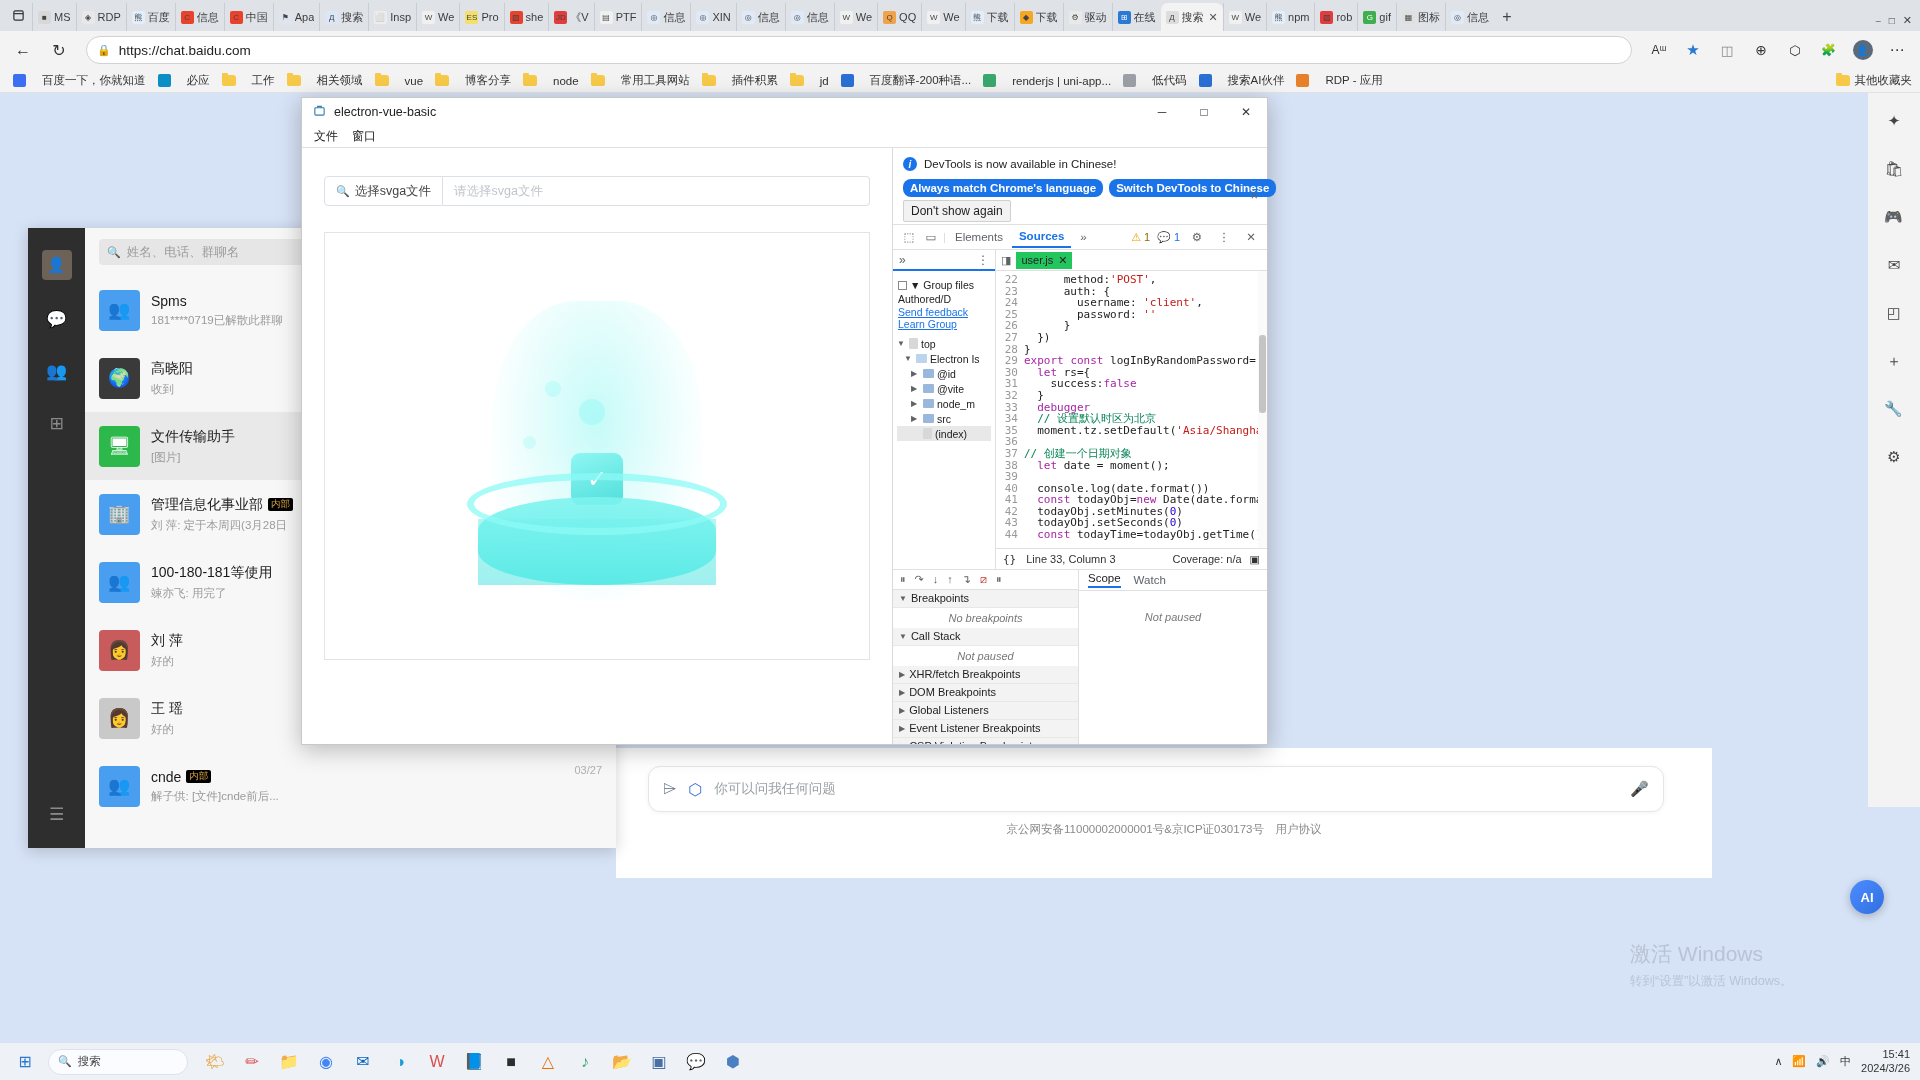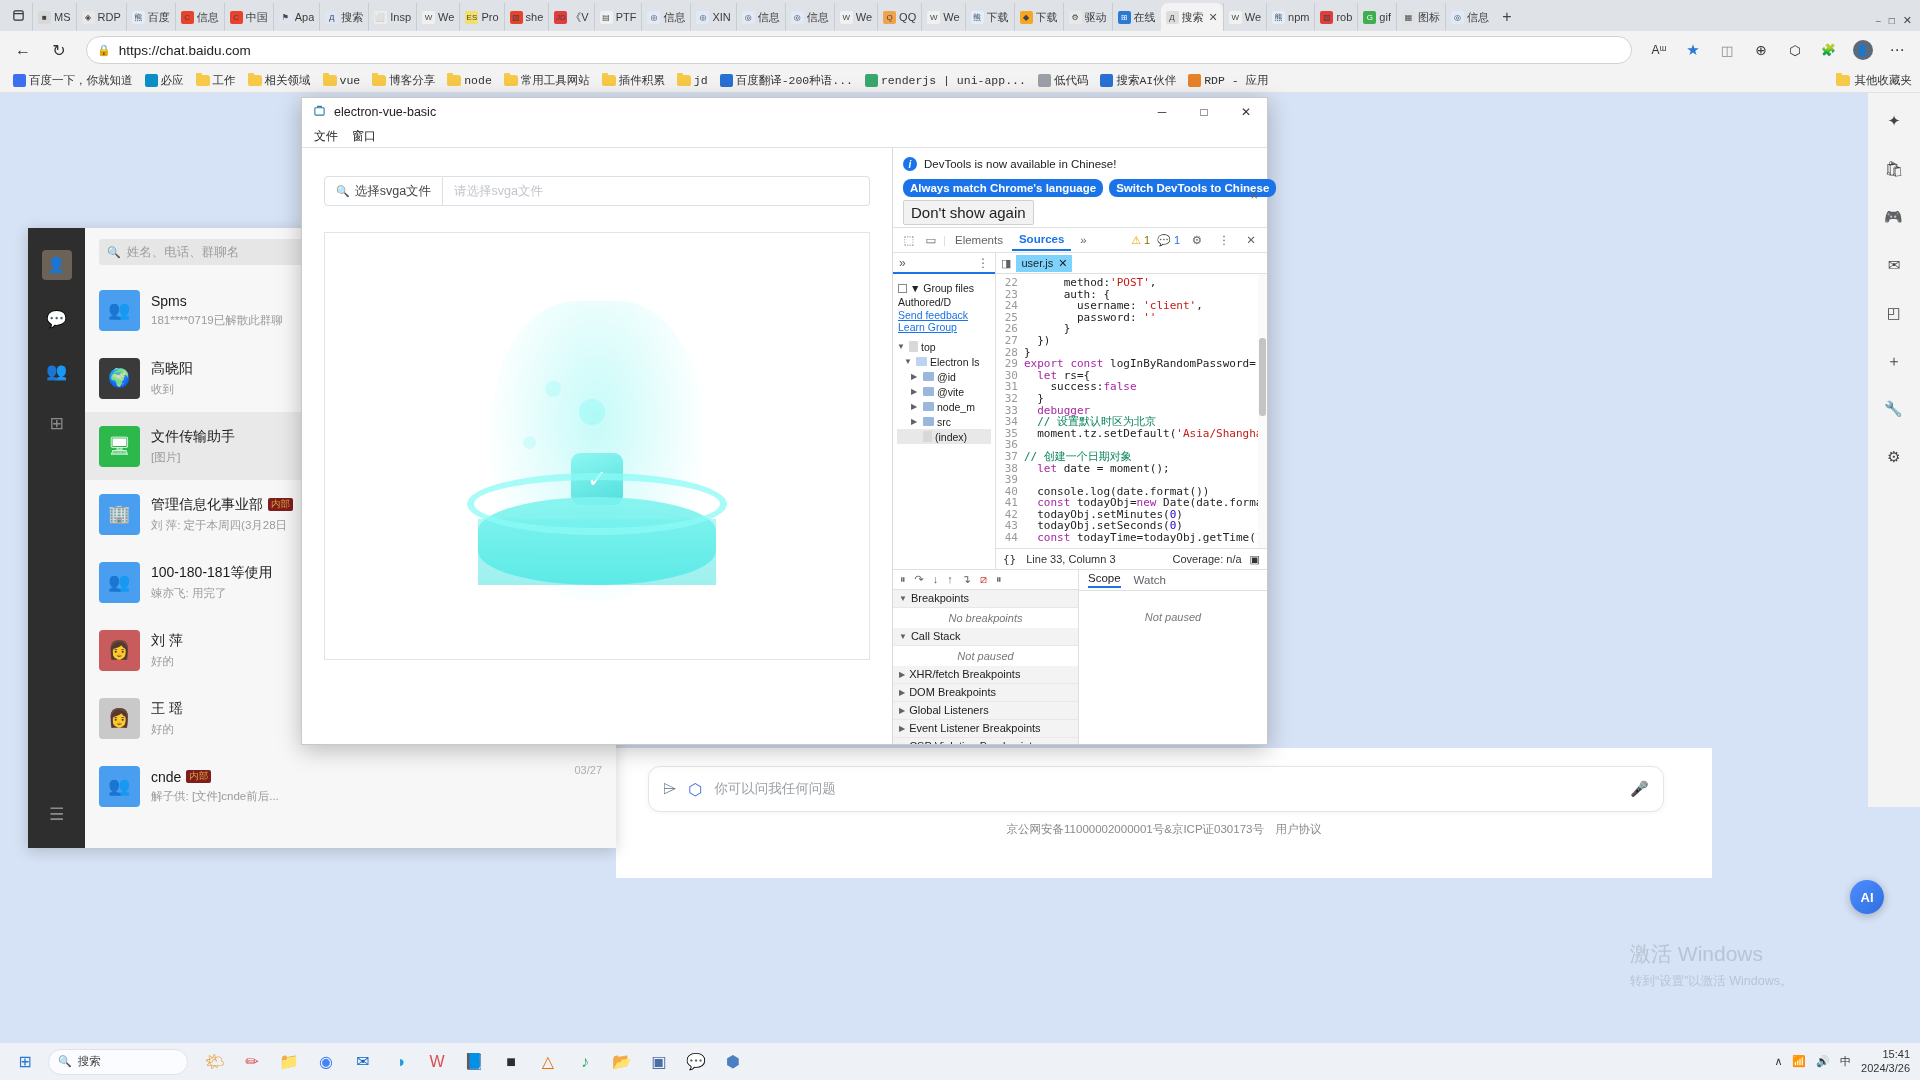--- a/index.html
+++ b/index.html
@@ -39,21 +39,21 @@
   .omnibox {
     flex:1; height:28px; background:#fff; border:1px solid #d2d2d2; border-radius:14px;
     display:flex; align-items:center; padding:0 10px; gap:8px; font-size:13px; color:#333;
     margin:0 6px;
   }
   .omnibox .url { color:#222; font-size:13.5px; }
   .navright { display:flex; align-items:center; gap:4px; }
 
   .bookmarks { height:24px; background:#f3f3f3; display:flex; align-items:center;
                padding:0 8px; gap:2px; font-size:11.5px; color:#333; border-bottom:1px solid #e2e2e2;}
-  .bm { display:flex; align-items:center; gap:3px; padding:2px 5px; border-radius:3px; white-space:nowrap;font-family:Liberation Mono, monospace; }
+  .bm { display:flex; align-items:center; gap:16px; padding:2px 5px; border-radius:3px; white-space:nowrap; }
   .bm .ic { width:13px; height:13px; flex:0 0 13px; }
   .folder { width:14px; height:11px; background:#f7c948; border-radius:1.5px 3px 2px 2px; position:relative;}
   .folder:before{content:"";position:absolute;left:0;top:-2px;width:6px;height:3px;background:#f7c948;border-radius:1px 1px 0 0;}
   .bm-right { margin-left:auto; display:flex; align-items:center; gap:5px; }
 
   
   .viewport { position:absolute; left:0; top:93px; width:1920px; height:987px; background:#d6e2f5; }
 
   
   #wechat { position:absolute; left:28px; top:228px; width:588px; height:620px;
@@ -72,21 +72,21 @@
   .wx-search .box { flex:1; height:26px; background:#e6e6e6; border-radius:4px; display:flex;
                     align-items:center; gap:6px; padding:0 8px; color:#9b9b9b; font-size:12.5px;}
   .wx-search .plus { width:26px; height:26px; background:#e6e6e6; border-radius:4px;
                      display:flex; align-items:center; justify-content:center; color:#7a7a7a; font-size:15px;}
   .wx-item { height:68px; display:flex; align-items:center; padding:0 14px; gap:11px; }
   .wx-item.sel { background:#e9e9e9; }
   .wx-item .av { width:41px; height:41px; border-radius:4px; flex:0 0 41px;
                  display:flex; align-items:center; justify-content:center; font-size:18px; color:#fff;}
   .wx-item .mid { flex:1; min-width:0; }
   .wx-item .nm { font-size:14px; color:#1a1a1a; display:flex; align-items:center; gap:5px; }
-  .wx-item .tag { font-size:9.5px; color:#d9a441; background:#7f1d1d; border-radius:2px; padding:0 3px; }
+  .wx-item .tag { font-size:9.5px; color:#d9a441; background:#000000; border-radius:2px; padding:0 3px; }
   .wx-item .sub { font-size:11.5px; color:#9b9b9b; margin-top:4px; white-space:nowrap;
                   overflow:hidden; text-overflow:ellipsis; }
   .wx-item .tm { font-size:11px; color:#b0b0b0; align-self:flex-start; margin-top:12px; }
 
   
   #baidu-bottom { position:absolute; left:616px; top:748px; width:1096px; height:130px;
                   background:#fff; }
   .chat-input { position:absolute; left:648px; top:766px; width:1016px; height:46px;
                 background:#fff; border:1px solid #e6e6e6; border-radius:12px;
                 display:flex; align-items:center; padding:0 14px; gap:12px;
@@ -144,21 +144,21 @@
   .dt { flex:1; background:#fff; display:flex; flex-direction:column; min-width:0;
         font-family:"Liberation Sans", sans-serif; }
   .dt-banner { padding:9px 10px 6px 10px; position:relative; }
   .dt-banner .ln1 { display:flex; align-items:center; gap:7px; font-size:11.5px; color:#222; }
   .dt-banner .iico { width:14px; height:14px; border-radius:50%; background:#1a73e8; color:#fff;
                      font-size:10px; display:flex; align-items:center; justify-content:center;
                      font-style:italic; font-weight:bold; flex:0 0 14px;}
   .dt-banner .btns { display:flex; gap:6px; margin-top:8px; }
   .dt-b-blue { background:#1a73e8; color:#fff; font-size:11.5px; padding:3px 7px; border-radius:8px;
                font-weight:bold; white-space:nowrap;}
-  .dt-b-white { background:#f2f2f2; border:1px solid #d0d0d0; color:#222; font-size:15px;
+  .dt-b-white { background:#f2f2f2; border:1px solid #d0d0d0; color:#222; font-size:12px;
                 padding:3px 7px; border-radius:2px; white-space:nowrap;}
   .dt-banner .xclose { position:absolute; right:9px; top:40px; color:#5f6368; font-size:13px; }
   .dt-banner .row2 { margin-top:7px; }
 
   .dt-tabs { height:26px; border-top:1px solid #e0e0e0; border-bottom:1px solid #e0e0e0;
              display:flex; align-items:center; gap:2px; padding:0 6px; font-size:11.5px; color:#5f6368; }
   .dt-tabs .tbic { width:20px; height:20px; display:flex; align-items:center; justify-content:center; color:#5f6368;}
   .dt-tabs .tb { padding:4px 7px; }
   .dt-tabs .tb.on { color:#1a73e8; border-bottom:2px solid #1a73e8; font-weight:bold; }
   .dt-tabs .right { margin-left:auto; display:flex; align-items:center; gap:7px; }
@@ -175,21 +175,21 @@
   .dt-tree { padding:6px 4px 0 4px; font-size:10.5px; color:#222; }
   .tr { display:flex; align-items:center; gap:3px; height:15px; white-space:nowrap; }
   .tr .caret { width:9px; color:#5f6368; font-size:8px; }
   .tr .fld { width:11px; height:9px; background:#9ab7dc; border-radius:1px; flex:0 0 11px; }
   .tr .pg { width:9px; height:11px; background:#d8d8d8; border-radius:1px; flex:0 0 9px; }
   .tr.sel { background:#e8e8e8; }
 
   .dt-code { flex:1; display:flex; flex-direction:column; min-width:0; }
   .dt-file { height:21px; border-bottom:1px solid #e0e0e0; display:flex; align-items:center;
              gap:5px; padding:0 5px; font-size:11px; color:#222; }
-  .dt-file .ftab { display:flex; align-items:center; gap:5px; padding:2px 5px; background:#7dd3fc;}
+  .dt-file .ftab { display:flex; align-items:center; gap:5px; padding:2px 5px; background:#22c55e;}
   .dt-src { flex:1; overflow:hidden; position:relative; background:#fff; }
   .codeline { display:flex; font-size:11px; line-height:11.6px; height:11.6px;
               font-family:"DejaVu Sans Mono", monospace; white-space:pre; }
   .codeline .ln { width:28px; text-align:right; color:#999; flex:0 0 28px; padding-right:6px; }
   .codeline .ct { color:#222; }
   .kw { color:#a626a4; }
   .str { color:#c41a16; }
   .cmt { color:#098658; }
   .num { color:#1c00cf; }
   .dt-status { height:21px; border-top:1px solid #e0e0e0; display:flex; align-items:center;

